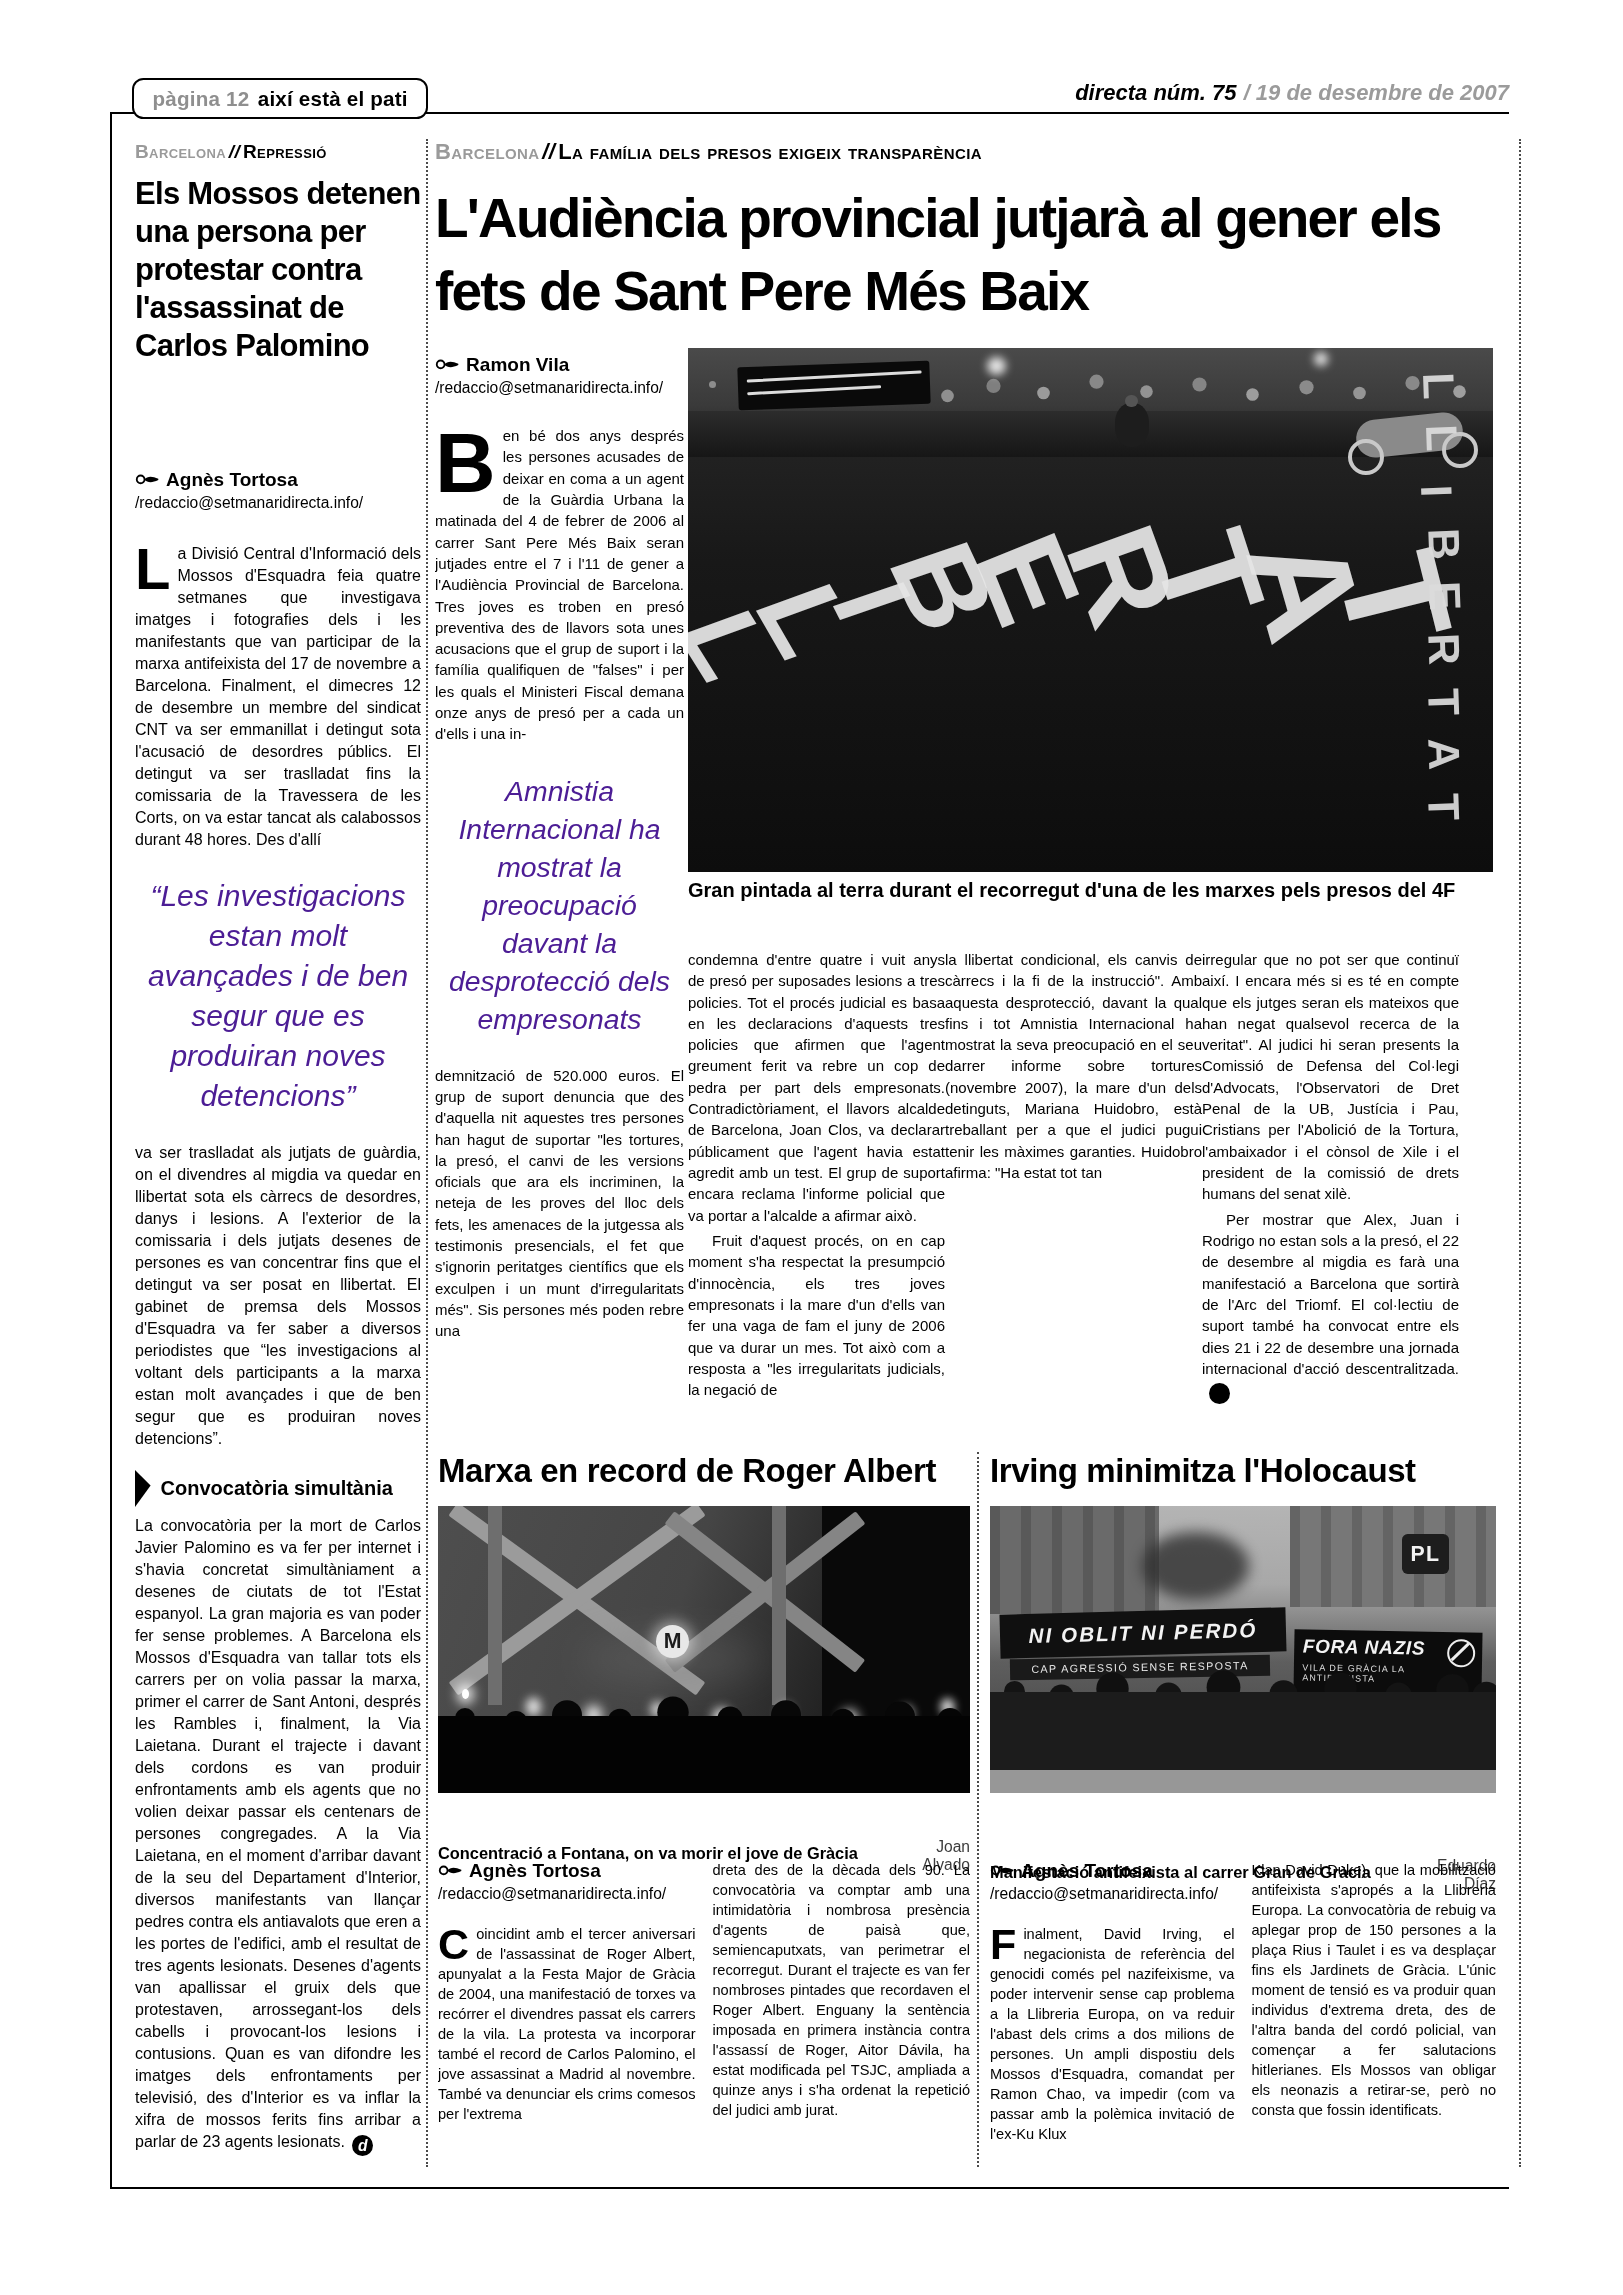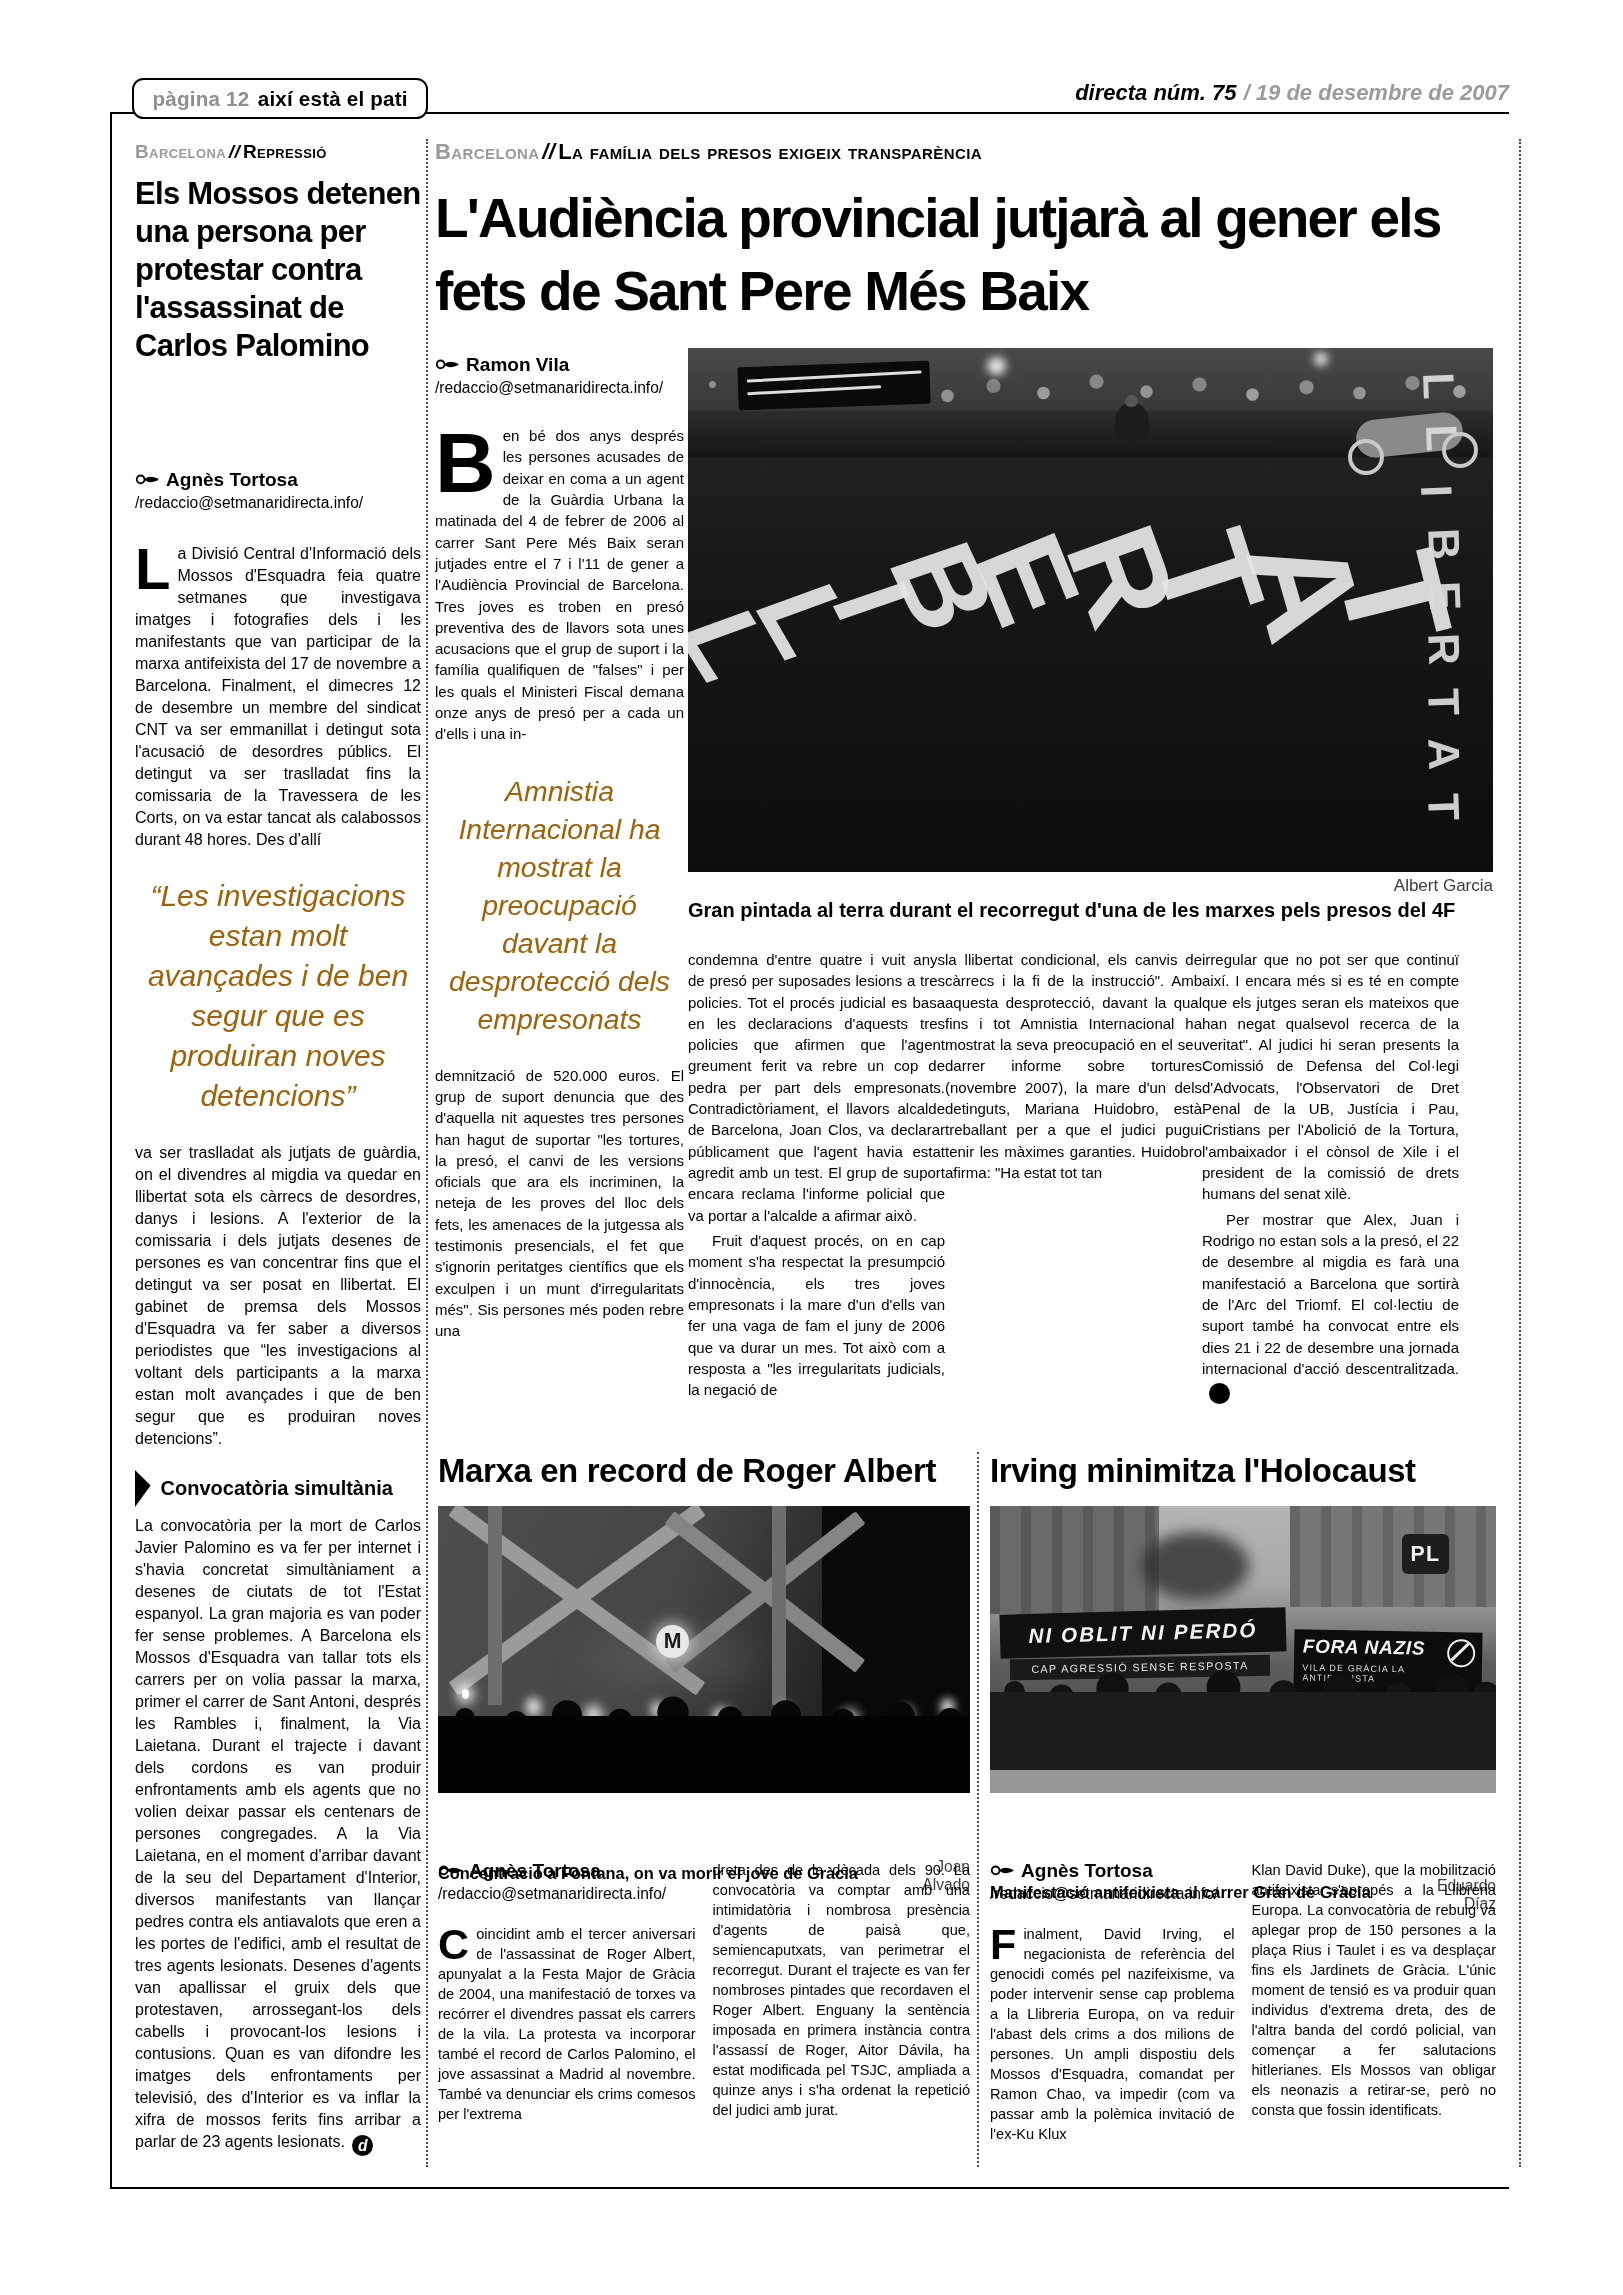--- a/index.html
+++ b/index.html
@@ -35,21 +35,21 @@
   .byline-name{display:flex;align-items:center;gap:7.1px;font-weight:700;font-size:19px;}
   .byline-email{font-size:15.6px;margin-top:2.8px;letter-spacing:0;}
   .pen-icon{flex:0 0 auto;display:inline-block;}
   
   .body-text{font-size:16px;line-height:22px;text-align:justify;margin:0 0 4.3px 0;}
   .indent{text-indent:24px;}
   .dropcap{float:left;font-weight:700;line-height:.78;margin:3.6px 7.1px 0 0;}
   .dc-l{font-size:58px;}
   .dc-b{font-size:84px;margin-top:5.7px;}
   .dc-sm{font-size:43px;}
-  .pq{color:#a16207;font-style:italic;text-align:center;font-weight:400;}
+  .pq{color:#4c1d95;font-style:italic;text-align:center;font-weight:400;}
   .pq-left{font-size:30px;line-height:40px;margin:25.6px 0;}
   .pq-main1{font-size:28.4px;line-height:38px;margin:27px 2.8px;}
   .pq-main2{font-size:27px;line-height:37px;margin:21.3px 2.8px 20px;}
   .subhead{display:flex;align-items:center;gap:10px;font-size:20px;font-weight:700;margin:20px 0 8.5px 0;}
   .flag{width:15.6px;height:37px;background:#000;clip-path:polygon(0 0,100% 42%,0 100%);flex:0 0 auto;}
   .endmark{display:inline-block;width:21.3px;height:21.3px;background:#000;color:#fff;border-radius:50%;font-weight:700;font-style:italic;font-size:15.6px;line-height:21.3px;text-align:center;margin-left:7.1px;vertical-align:-3.6px;}
   
   .left-article{left:135px;top:469px;width:286px;height:1698px;overflow:hidden;}
   .main-left-col{left:435px;top:354px;width:249px;height:1078px;overflow:hidden;font-size:15px;}
   .main-left-col .body-text{font-size:15px;line-height:21.3px;}
@@ -246,21 +246,20 @@
         <span>I</span>
         <span>B</span>
         <span>E</span>
         <span>R</span>
         <span>T</span>
         <span>A</span>
         <span>T</span>
       </div>
   </div>
   <div class="abs caption-row" id="cap-main">
-    <span class="credit">Albert Garcia</span>
     <span class="caption">Gran pintada al terra durant el recorregut d'una de les marxes pels presos del 4F</span>
   </div>
 
   <div class="abs main-cols">
     <div class="col">
       <p class="body-text"><span>condemna d'entre quatre i vuit anys de presó per suposades lesions a tres policies. Tot el procés judicial es basa en les declaracions d'aquests tres policies que afirmen que l'agent greument ferit va rebre un cop de pedra per part dels empresonats. Contradictòriament, el llavors alcalde de Barcelona, Joan Clos, va declarar públicament que l'agent havia estat agredit amb un test. El grup de suport encara reclama l'informe policial que va portar a l'alcalde a afirmar això.</span></p>
       <p class="body-text indent"><span>Fruit d'aquest procés, on en cap moment s'ha respectat la presumpció d'innocència, els tres joves empresonats i la mare d'un d'ells van fer una vaga de fam el juny de 2006 que va durar un mes. Tot això com a resposta a "les irregularitats judicials, la negació de</span></p>
     </div>
     <div class="col">
       <p class="body-text"><span>la llibertat condicional, els canvis de càrrecs i la fi de la instrucció". Amb aquesta desprotecció, davant la qual fins i tot Amnistia Internacional ha mostrat la seva preocupació en el seu darrer informe sobre tortures (novembre 2007), la mare d'un dels detinguts, Mariana Huidobro, està treballant per a que el judici pugui tenir les màximes garanties. Huidobro afirma: "Ha estat tot tan</span></p>

